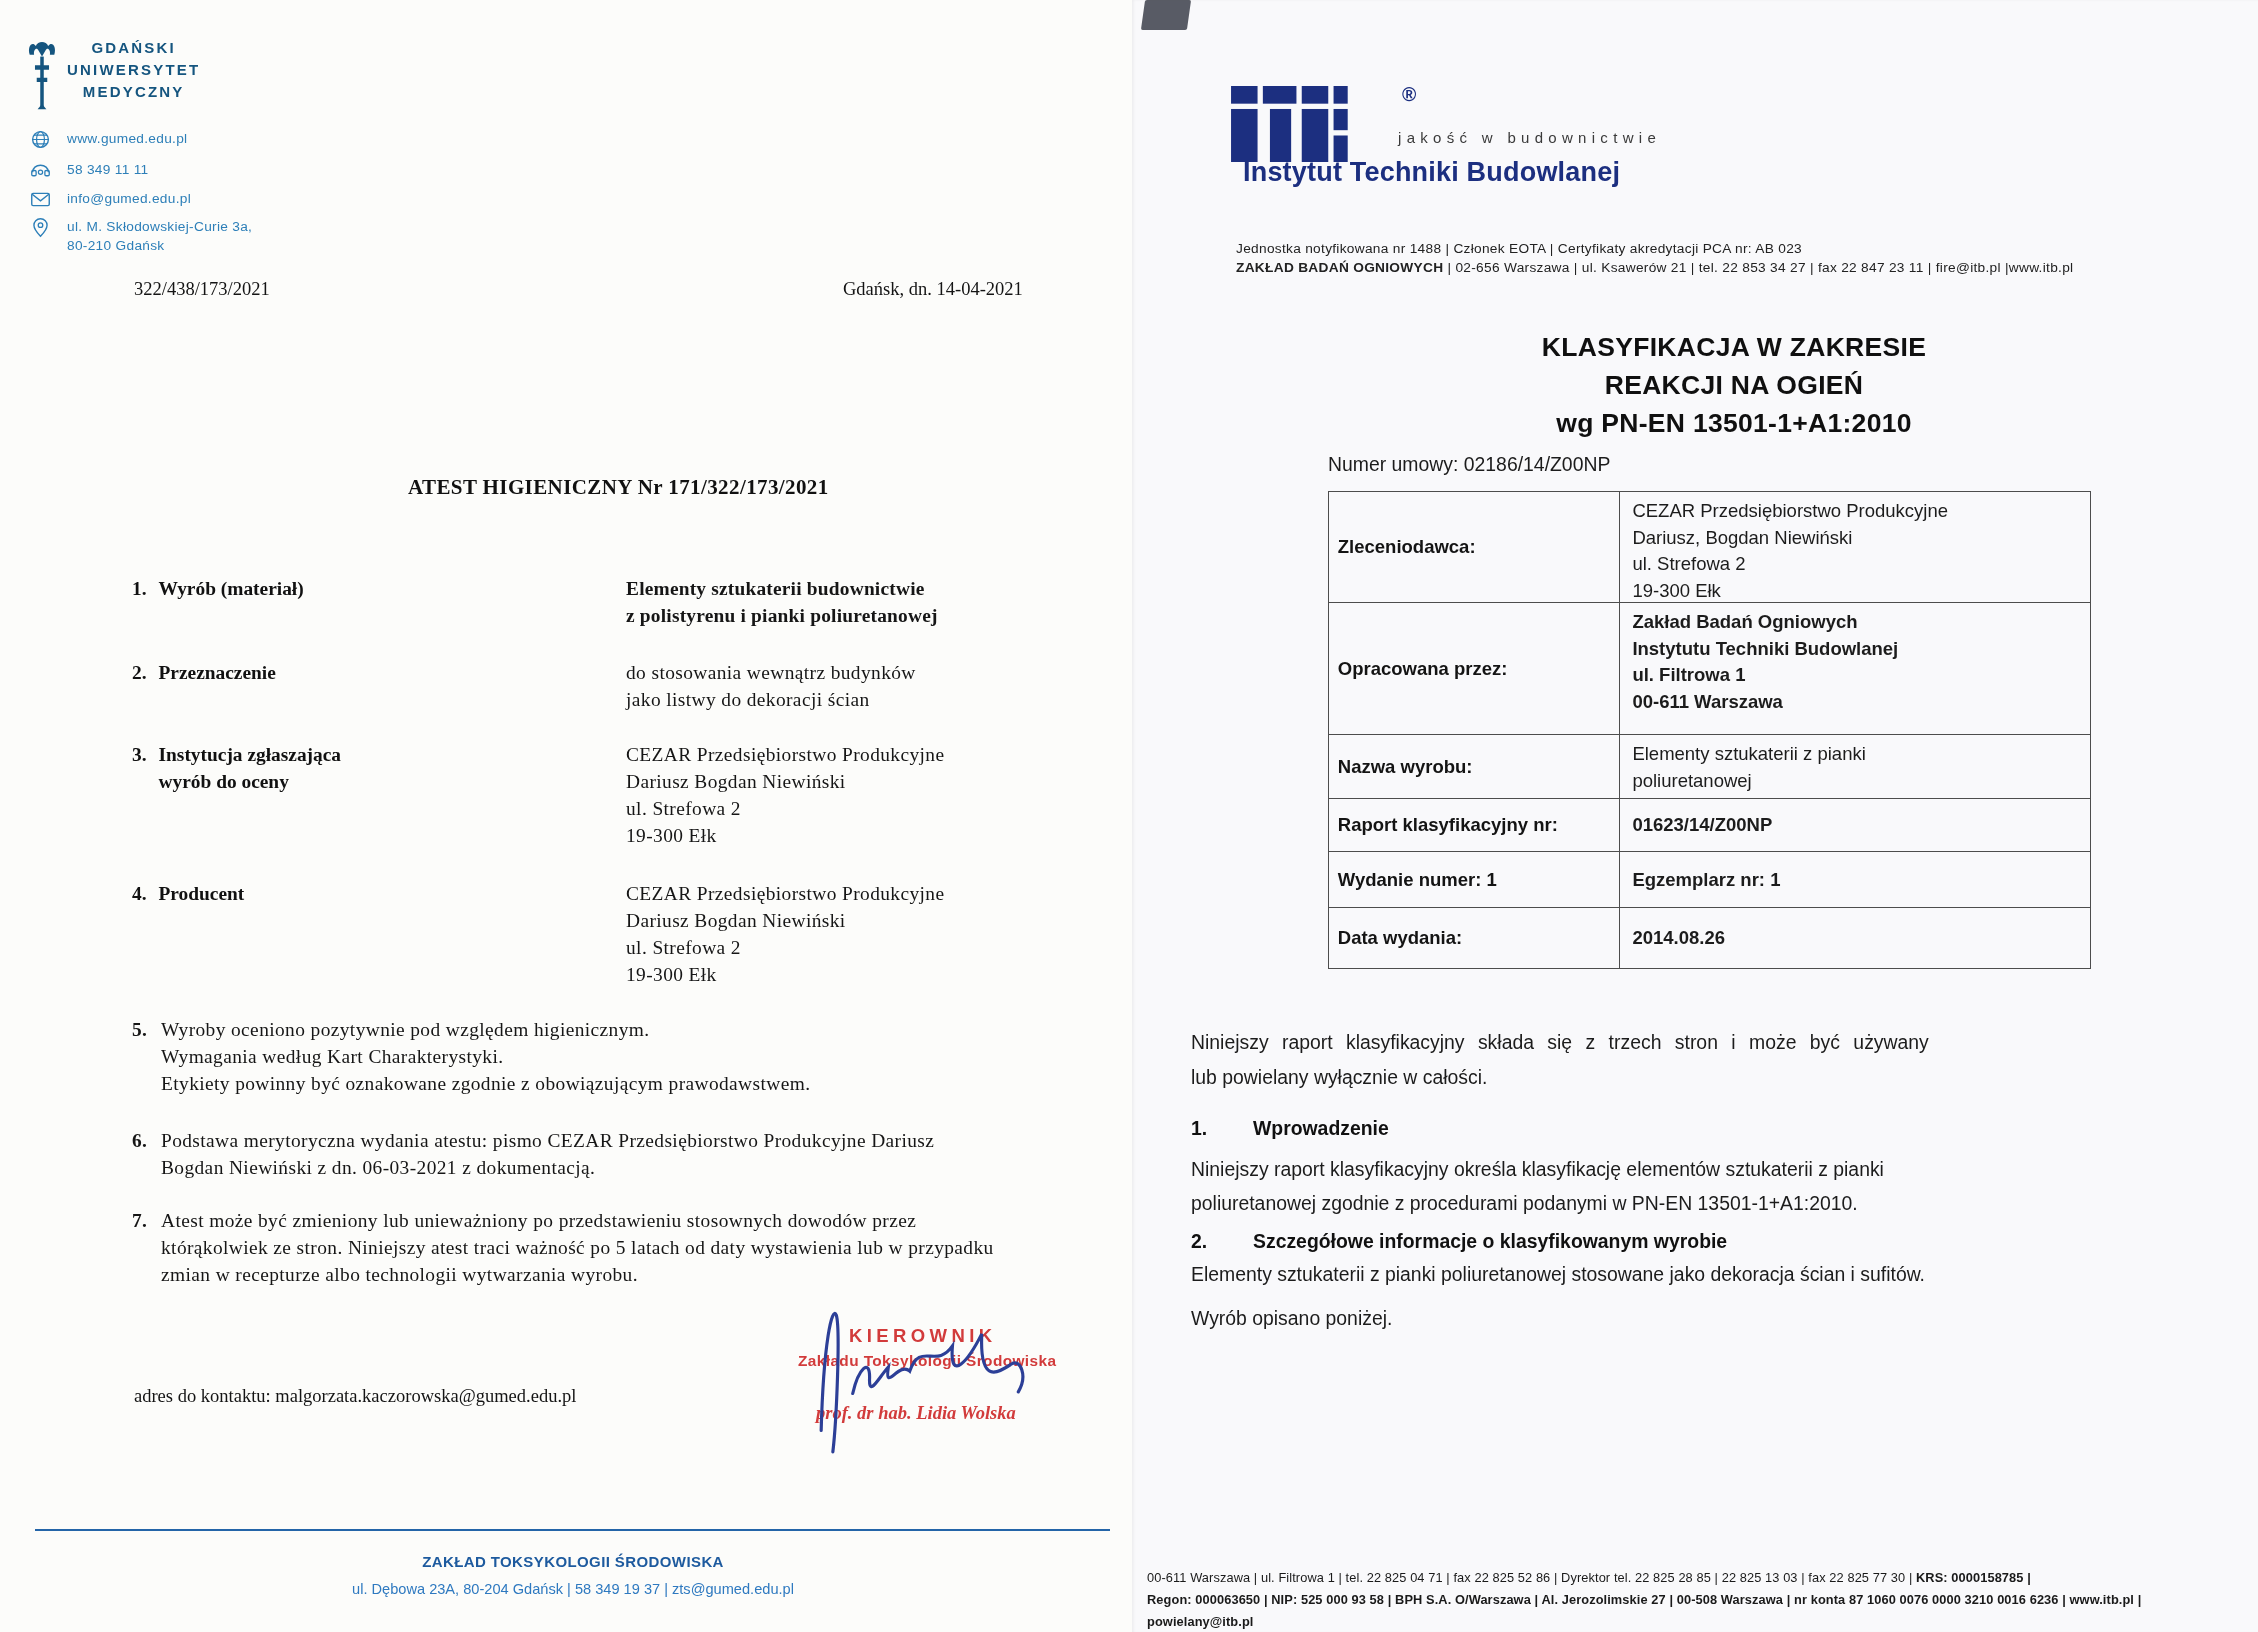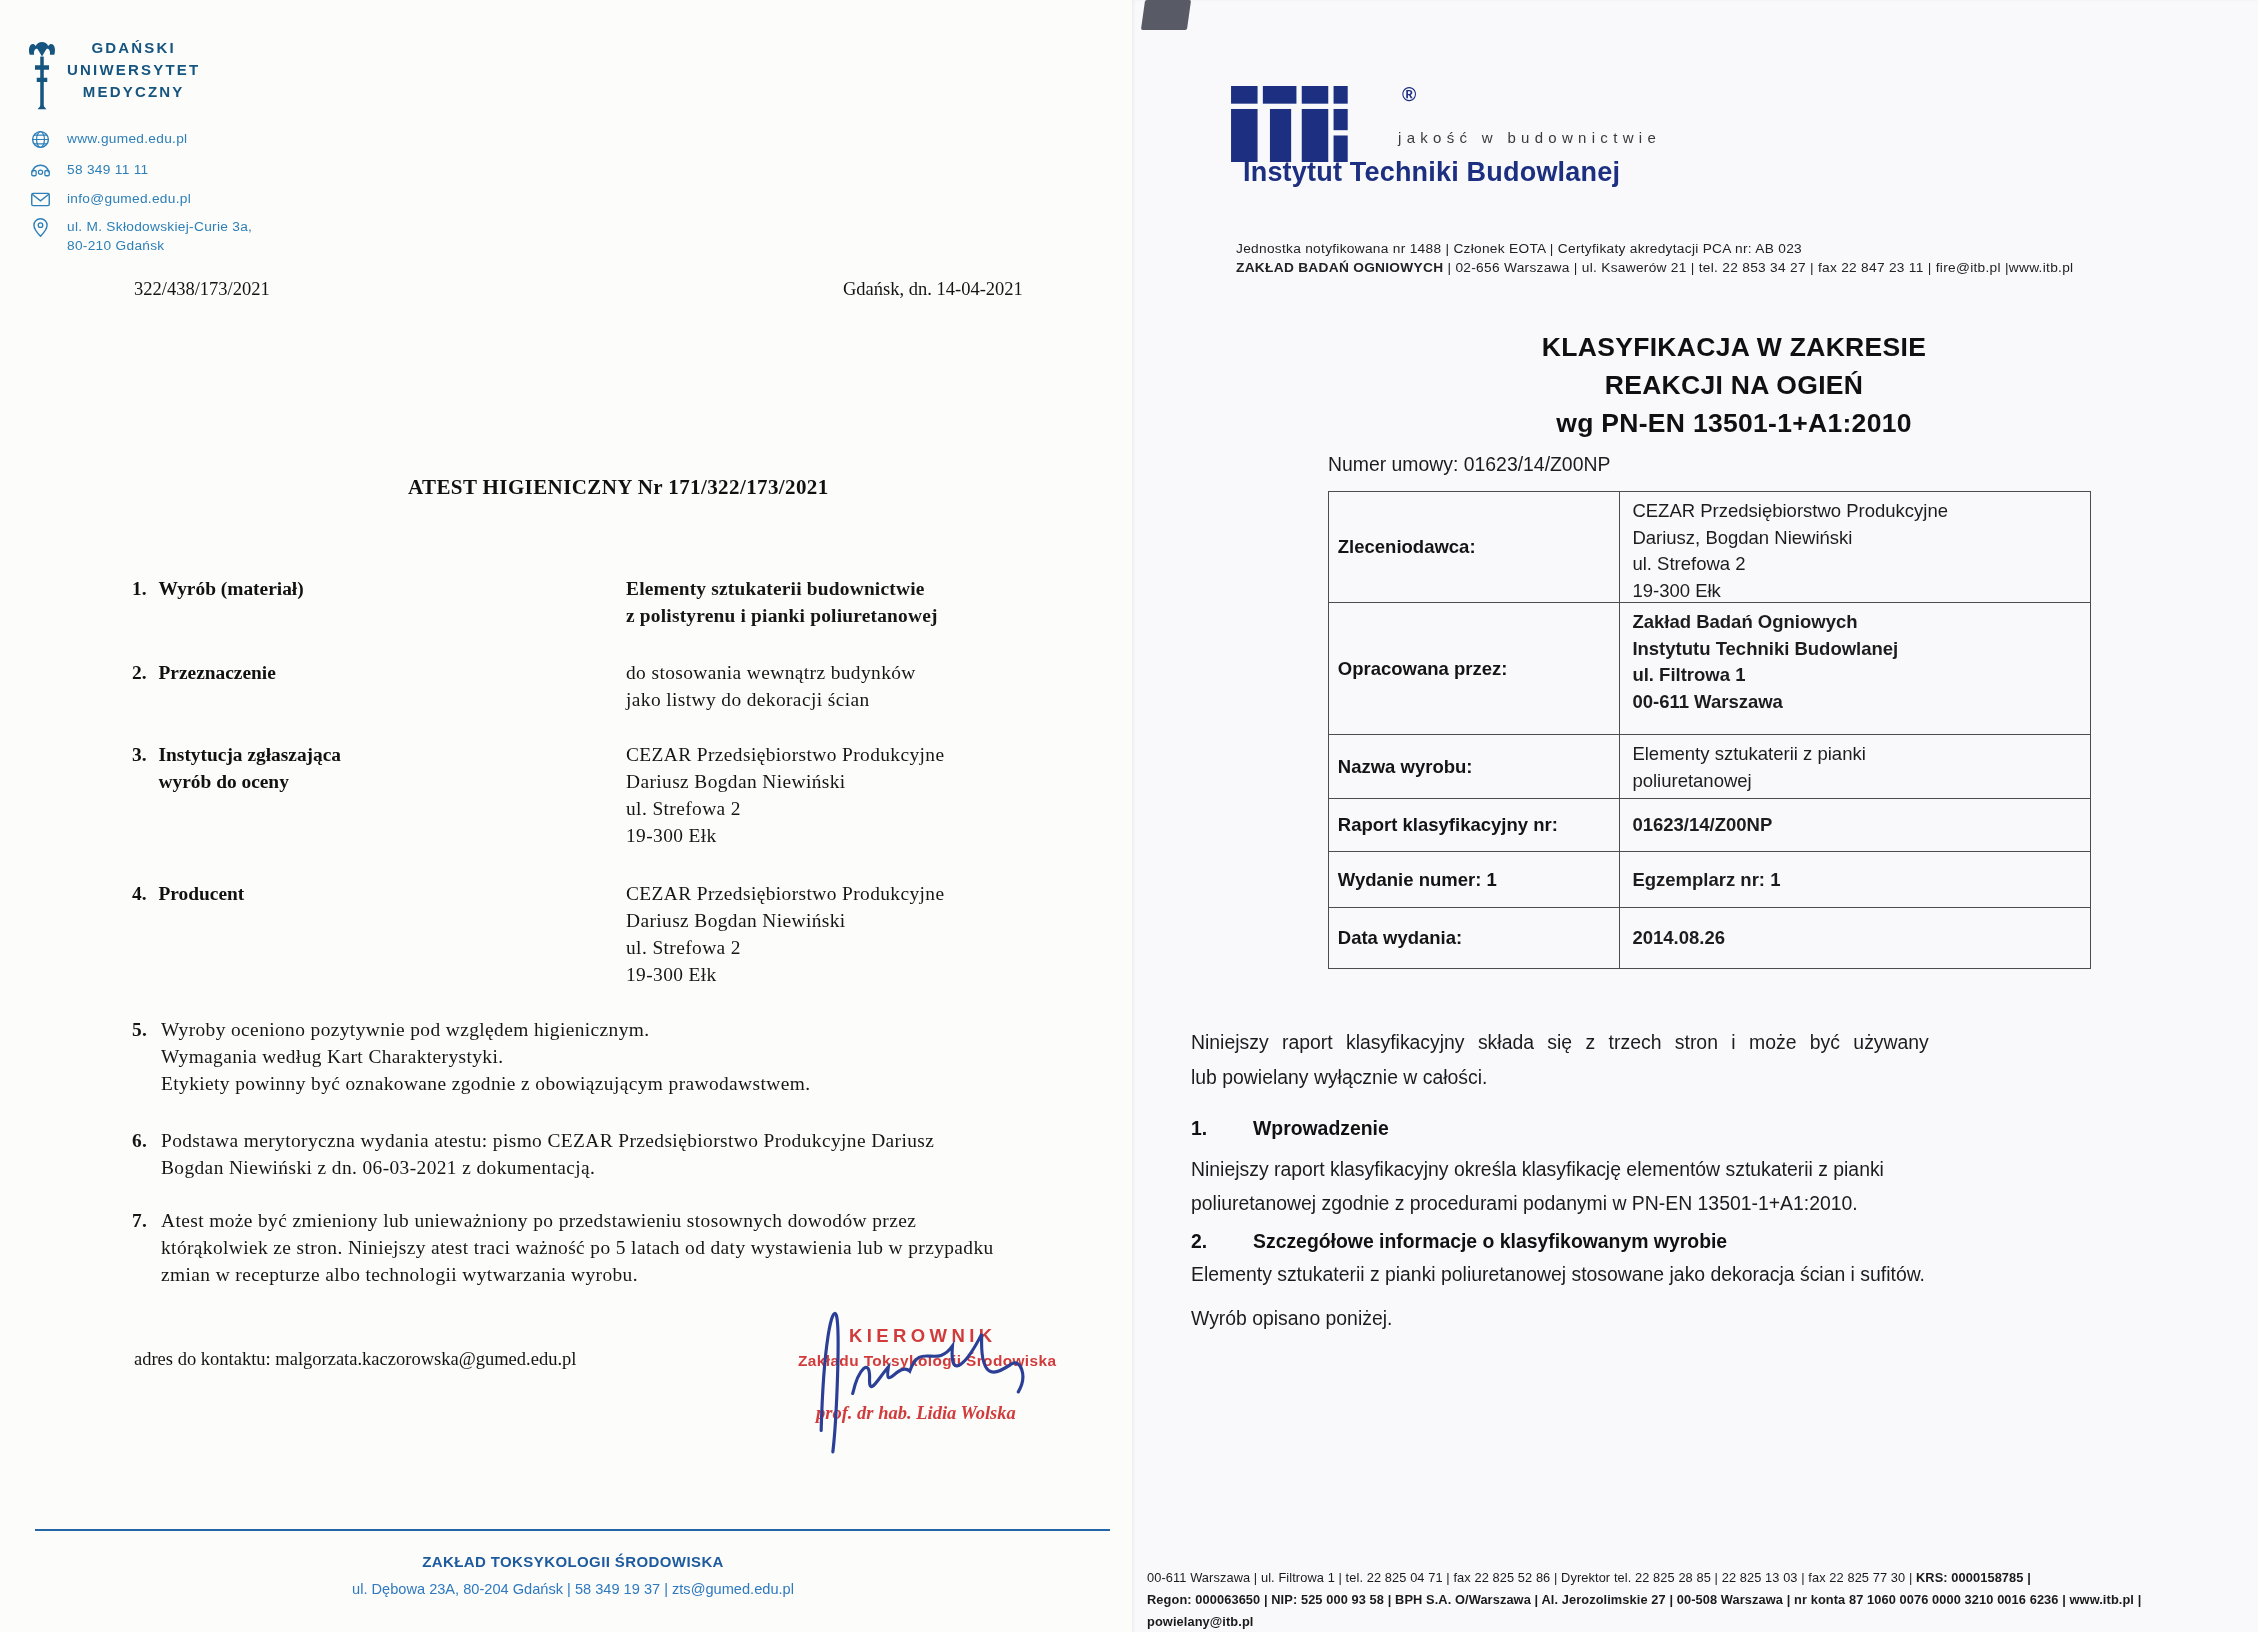--- a/index.html
+++ b/index.html
@@ -169,21 +169,21 @@
       <div class="pline"><span class="pnum">6.</span><span>Podstawa merytoryczna wydania atestu: pismo CEZAR Przedsiębiorstwo Produkcyjne Dariusz</span></div>
       <div class="pline indent">Bogdan Niewiński z dn. 06-03-2021 z dokumentacją.</div>
     </div>
 
     <div class="abs para" style="left:132px;top:1207px;">
       <div class="pline"><span class="pnum">7.</span><span>Atest może być zmieniony lub unieważniony po przedstawieniu stosownych dowodów przez</span></div>
       <div class="pline indent">którąkolwiek ze stron. Niniejszy atest traci ważność po 5 latach od daty wystawienia lub w przypadku</div>
       <div class="pline indent">zmian w recepturze albo technologii wytwarzania wyrobu.</div>
     </div>
 
-    <div class="abs serif21" style="left:134px;top:1349px;text-align:center;">adres do kontaktu: malgorzata.kaczorowska@gumed.edu.pl</div>
+    <div class="abs serif21" style="left:134px;top:1386px;text-align:center;">adres do kontaktu: malgorzata.kaczorowska@gumed.edu.pl</div>
 
     <div class="abs stamp-red stamp-l1" style="left:849px;top:1325px;">KIEROWNIK</div>
     <div class="abs stamp-red stamp-l2" style="left:798px;top:1352px;">Zakładu Toksykologii Środowiska</div>
     <div class="abs stamp-red stamp-l3" style="left:816px;top:1403px;">prof. dr hab. Lidia Wolska</div>
     <svg class="abs" style="left:790px;top:1284px;transform:rotate(-3deg);" width="273" height="176" viewBox="0 0 310 200">
       <path d="M32 160 C40 60 52 18 56 30 C60 45 50 150 44 185
                M70 120 C78 92 92 80 90 104 C88 126 100 104 112 92
                C106 122 124 86 136 98
                C150 64 166 98 186 72
                C180 116 204 88 220 60
@@ -216,21 +216,21 @@
 
     <div class="abs itb-header-small" style="left:104px;top:217px;">Jednostka notyfikowana nr 1488 | Członek EOTA | Certyfikaty akredytacji PCA nr: AB 023</div>
     <div class="abs itb-header-small" style="left:104px;top:236px;">
       <span style="font-weight:bold;">ZAKŁAD BADAŃ OGNIOWYCH</span><span> | 02-656 Warszawa | ul. Ksawerów 21 | tel. 22 853 34 27 | fax 22 847 23 11 | fire@itb.pl |www.itb.pl</span>
     </div>
 
     <div class="abs rt-title" style="left:602px;top:332px;transform:translateX(-50%);">KLASYFIKACJA W ZAKRESIE</div>
     <div class="abs rt-title" style="left:602px;top:370px;transform:translateX(-50%);">REAKCJI NA OGIEŃ</div>
     <div class="abs rt-title" style="left:602px;top:408px;transform:translateX(-50%);">wg PN-EN 13501-1+A1:2010</div>
 
-    <div class="abs rt-body" style="left:196px;top:453px;">Numer umowy: 01623/14/Z00NP</div>
+    <div class="abs rt-body" style="left:196px;top:453px;">Numer umowy: 02186/14/Z00NP</div>
 
     <div class="rt-table">
       <div class="rt-row" style="height:111px;">
         <div class="rt-cell-label">Zleceniodawca:</div>
         <div class="rt-cell-value">
           <div>CEZAR Przedsiębiorstwo Produkcyjne</div>
           <div>Dariusz, Bogdan Niewiński</div>
           <div>ul. Strefowa 2</div>
           <div>19-300 Ełk</div>
         </div>

